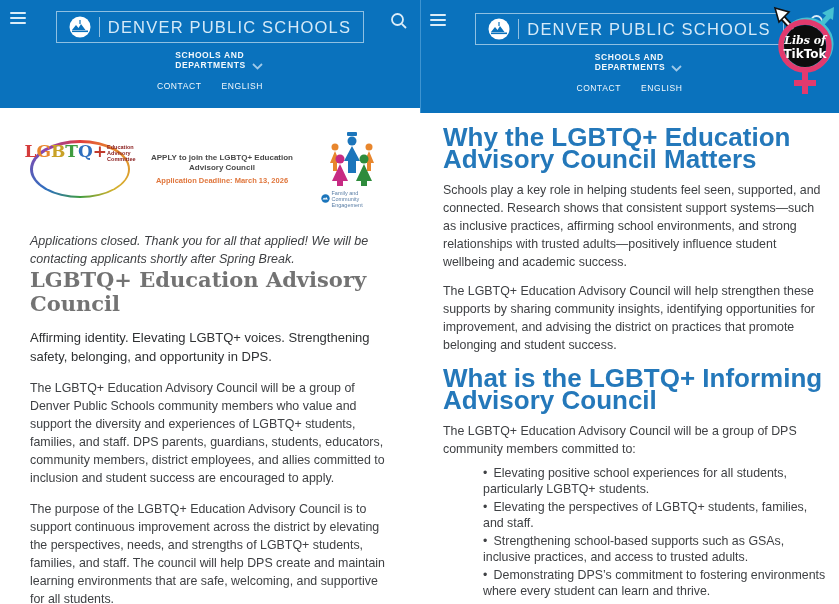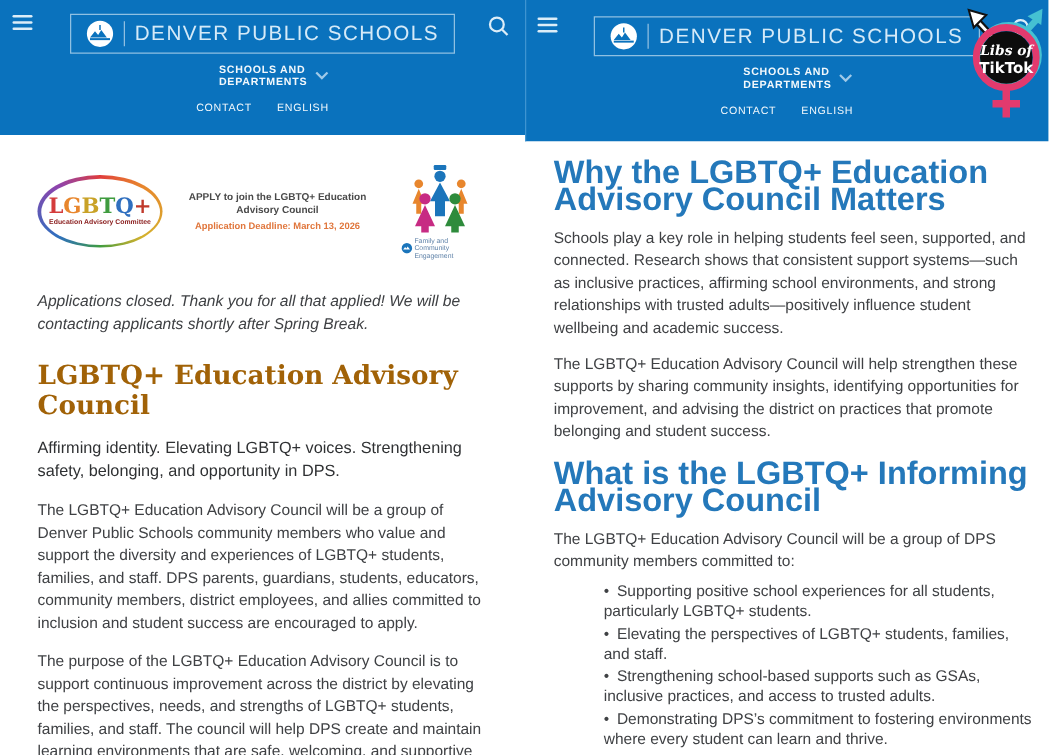--- a/index.html
+++ b/index.html
@@ -15,41 +15,41 @@
   .site-header { position:relative; width:100%; background:#0a72bd; color:#e8f3fa; }
   .h-left  { height:108px; }
   .h-right { height:113px; padding-top:2px; }
   .hdr-top { position:relative; display:flex; align-items:center; justify-content:center; padding-top:11px; height:43px; }
   .hamburger { position:absolute; left:10px; top:12px; width:16px; height:12px; cursor:pointer; }
   .hamburger span { display:block; height:2px; background:#dcedf8; margin-bottom:3px; border-radius:1px; }
   .logo-box { display:flex; align-items:center; gap:8px; border:1px solid #8fc0e2; padding:4px 12px; height:32px; }
   .brand { font-size:16.5px; letter-spacing:1.2px; color:#d5eaf8; font-weight:400; white-space:nowrap; }
   .logo-sep { width:1px; height:20px; background:rgba(255,255,255,.55); }
   .search-btn { position:absolute; right:12px; top:12px; width:18px; height:18px; cursor:pointer; }
-  .hdr-nav { display:flex; align-items:center; justify-content:center; gap:6px; margin-top:7px; cursor:pointer;padding-left:18px; }
+  .hdr-nav { display:flex; align-items:flex-end; justify-content:center; gap:6px; margin-top:7px; cursor:pointer;padding-left:18px; }
   .nav-lines { font-size:8.5px; font-weight:bold; letter-spacing:.6px; text-align:left; line-height:10px; color:#f2f8fc; }
   .hdr-links { display:flex; justify-content:center; gap:20px; margin-top:11px; }
   .hdr-links a { font-size:8.5px; font-weight:normal; letter-spacing:.6px; color:#f2f8fc; text-decoration:none; cursor:pointer; }
 
   
   .content-left { padding:0 30px; }
   .banner { margin-top:16px; height:90px; display:flex; align-items:center; justify-content:space-between; }
   .lgbtq-ring { width:100px; height:58px; border-radius:50%; background:conic-gradient(#e03c3c,#e8862d,#d4b12d,#3f9c3f,#2f6fbf,#8e44ad,#e03c3c); padding:2.5px; }
-  .lgbtq-inner { width:100%; height:100%; border-radius:50%; background:#fff; display:flex; flex-direction:column; align-items:center; justify-content:center; }
+  .lgbtq-inner { width:100%; height:100%; border-radius:50%; background:#fff; display:flex; flex-direction:row; align-items:flex-start; justify-content:center; }
   .lgbtq-word { font-size:17px; font-weight:bold; font-family:"DejaVu Serif", serif; line-height:17px; }
   .lgbtq-sub { font-size:5.5px; color:#8b2020; font-weight:bold; margin-top:1px; }
   .banner-center { text-align:center; width:165px; }
   .apply-text { font-size:8px; font-weight:bold; color:#4a4a4a; line-height:10px; }
   .deadline-text { font-size:7.5px; font-weight:bold; color:#e0763c; margin-top:3px; }
   .banner-right { display:flex; flex-direction:column; align-items:center; width:76px; }
   .face-row { display:flex; align-items:center; gap:2px; margin-top:3px; }
   .face-label { font-size:5.5px; color:#5b7fa6; line-height:6px; width:52px; }
 
   .notice { margin-top:18px; font-size:12.5px; font-style:italic; color:#3f4144; line-height:18px; }
-  .h1-slab { margin-top:20px; font-family:"DejaVu Serif", serif; font-weight:bold; font-size:21px; color:#a16207; line-height:24px; }
+  .h1-slab { font-family:"DejaVu Serif", serif; font-weight:bold; font-size:21px; color:#737373; line-height:24px; }
   .subtitle { margin-top:12px; font-size:13px; font-weight:normal; color:#2f3133; line-height:19px; }
   .para { margin-top:13px; font-size:12.4px; color:#3f4144; line-height:18px; }
 
   
   .content-right { padding:0 11px 0 23px; }
   .h2-sans { margin-top:13px; font-size:26px; font-weight:bold; color:#2478ba; line-height:22px; }
   .content-right .para { margin-top:11px; }
   .bullets { margin:8px 0 0 40px; list-style:none; }
   .bullets li { font-size:12.4px; color:#3f4144; line-height:15.5px; margin-bottom:3px; }
   .bullets li::before { content:"•\2002"; }
@@ -186,21 +186,21 @@
       </div>
     </header>
 
     <div class="content content-right">
       <h2 class="h2-sans">Why the LGBTQ+ Education Advisory Council Matters</h2>
       <p class="para">Schools play a key role in helping students feel seen, supported, and connected. Research shows that consistent support systems—such as inclusive practices, affirming school environments, and strong relationships with trusted adults—positively influence student wellbeing and academic success.</p>
       <p class="para">The LGBTQ+ Education Advisory Council will help strengthen these supports by sharing community insights, identifying opportunities for improvement, and advising the district on practices that promote belonging and student success.</p>
       <h2 class="h2-sans">What is the LGBTQ+ Informing Advisory Council</h2>
       <p class="para">The LGBTQ+ Education Advisory Council will be a group of DPS community members committed to:</p>
       <ul class="bullets">
-        <li>Supporting positive school experiences for all students, particularly LGBTQ+ students.</li>
+        <li>Elevating positive school experiences for all students, particularly LGBTQ+ students.</li>
         <li>Elevating the perspectives of LGBTQ+ students, families, and staff.</li>
         <li>Strengthening school-based supports such as GSAs, inclusive practices, and access to trusted adults.</li>
         <li>Demonstrating DPS’s commitment to fostering environments where every student can learn and thrive.</li>
       </ul>
     </div>
 
     <div class="watermark">
       <svg width="66" height="94" viewBox="0 0 66 94">
 
         <line x1="22" y1="26" x2="9" y2="12" stroke="#111" stroke-width="6"></line>

